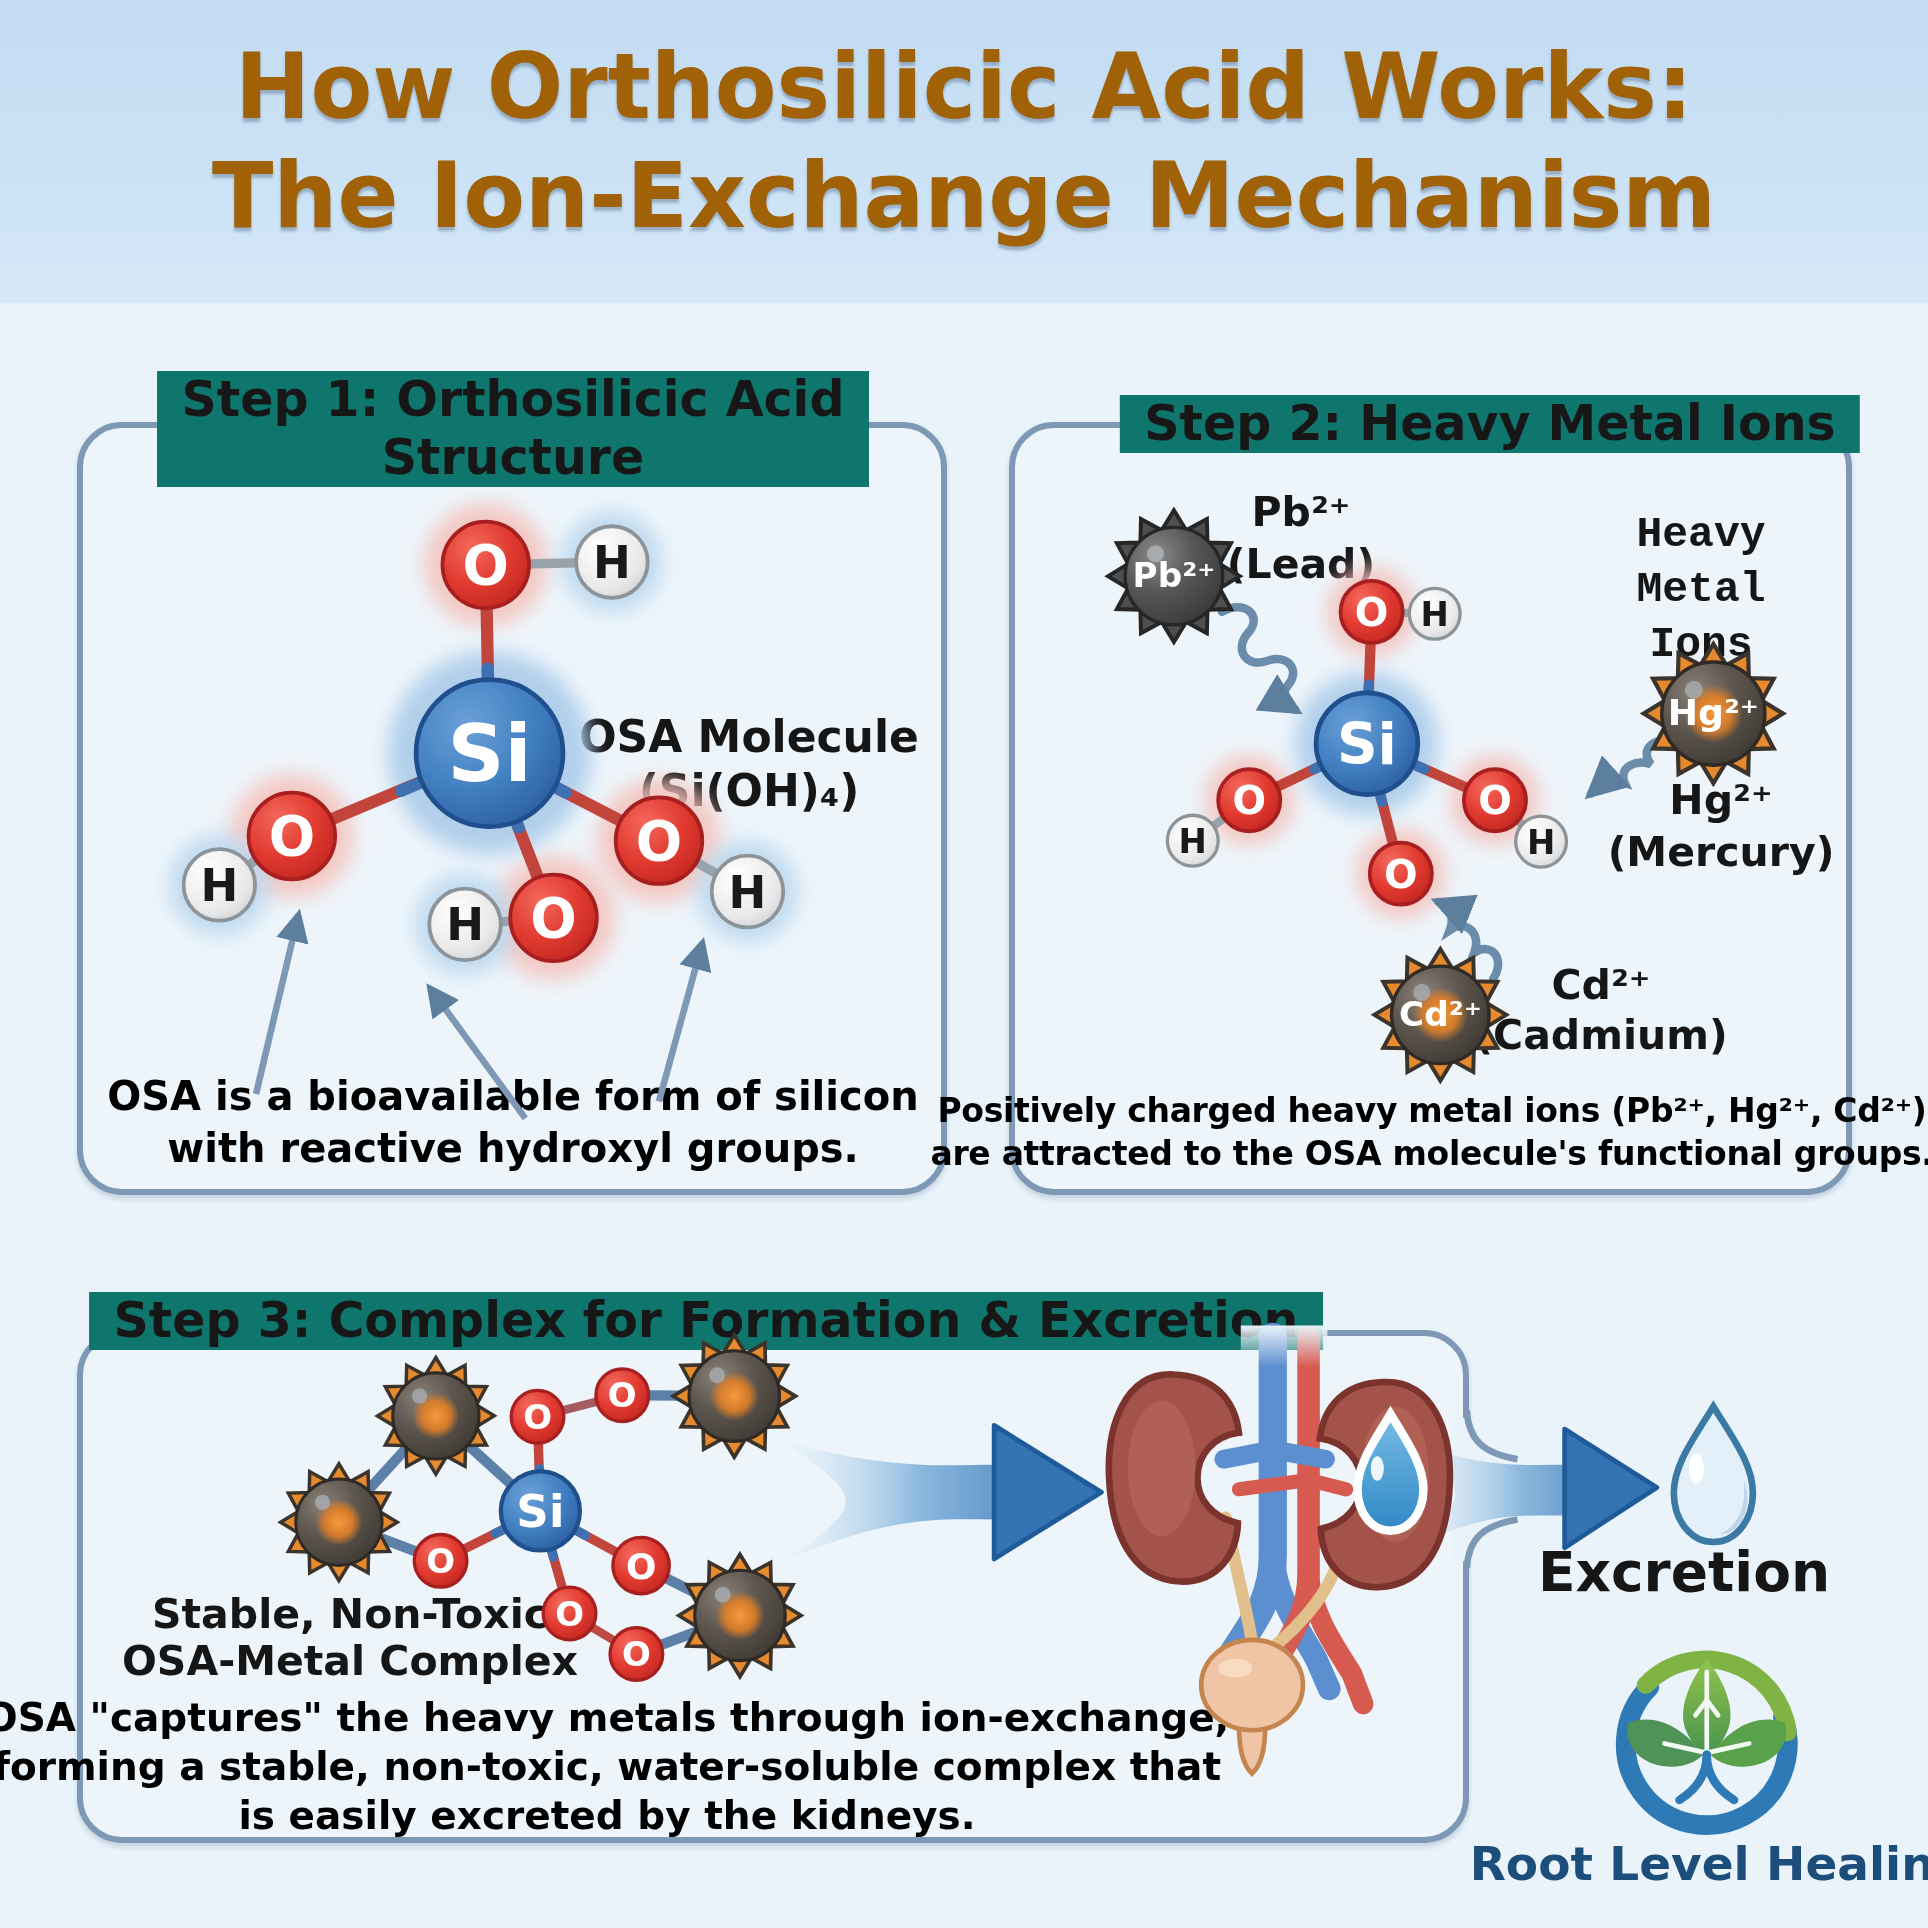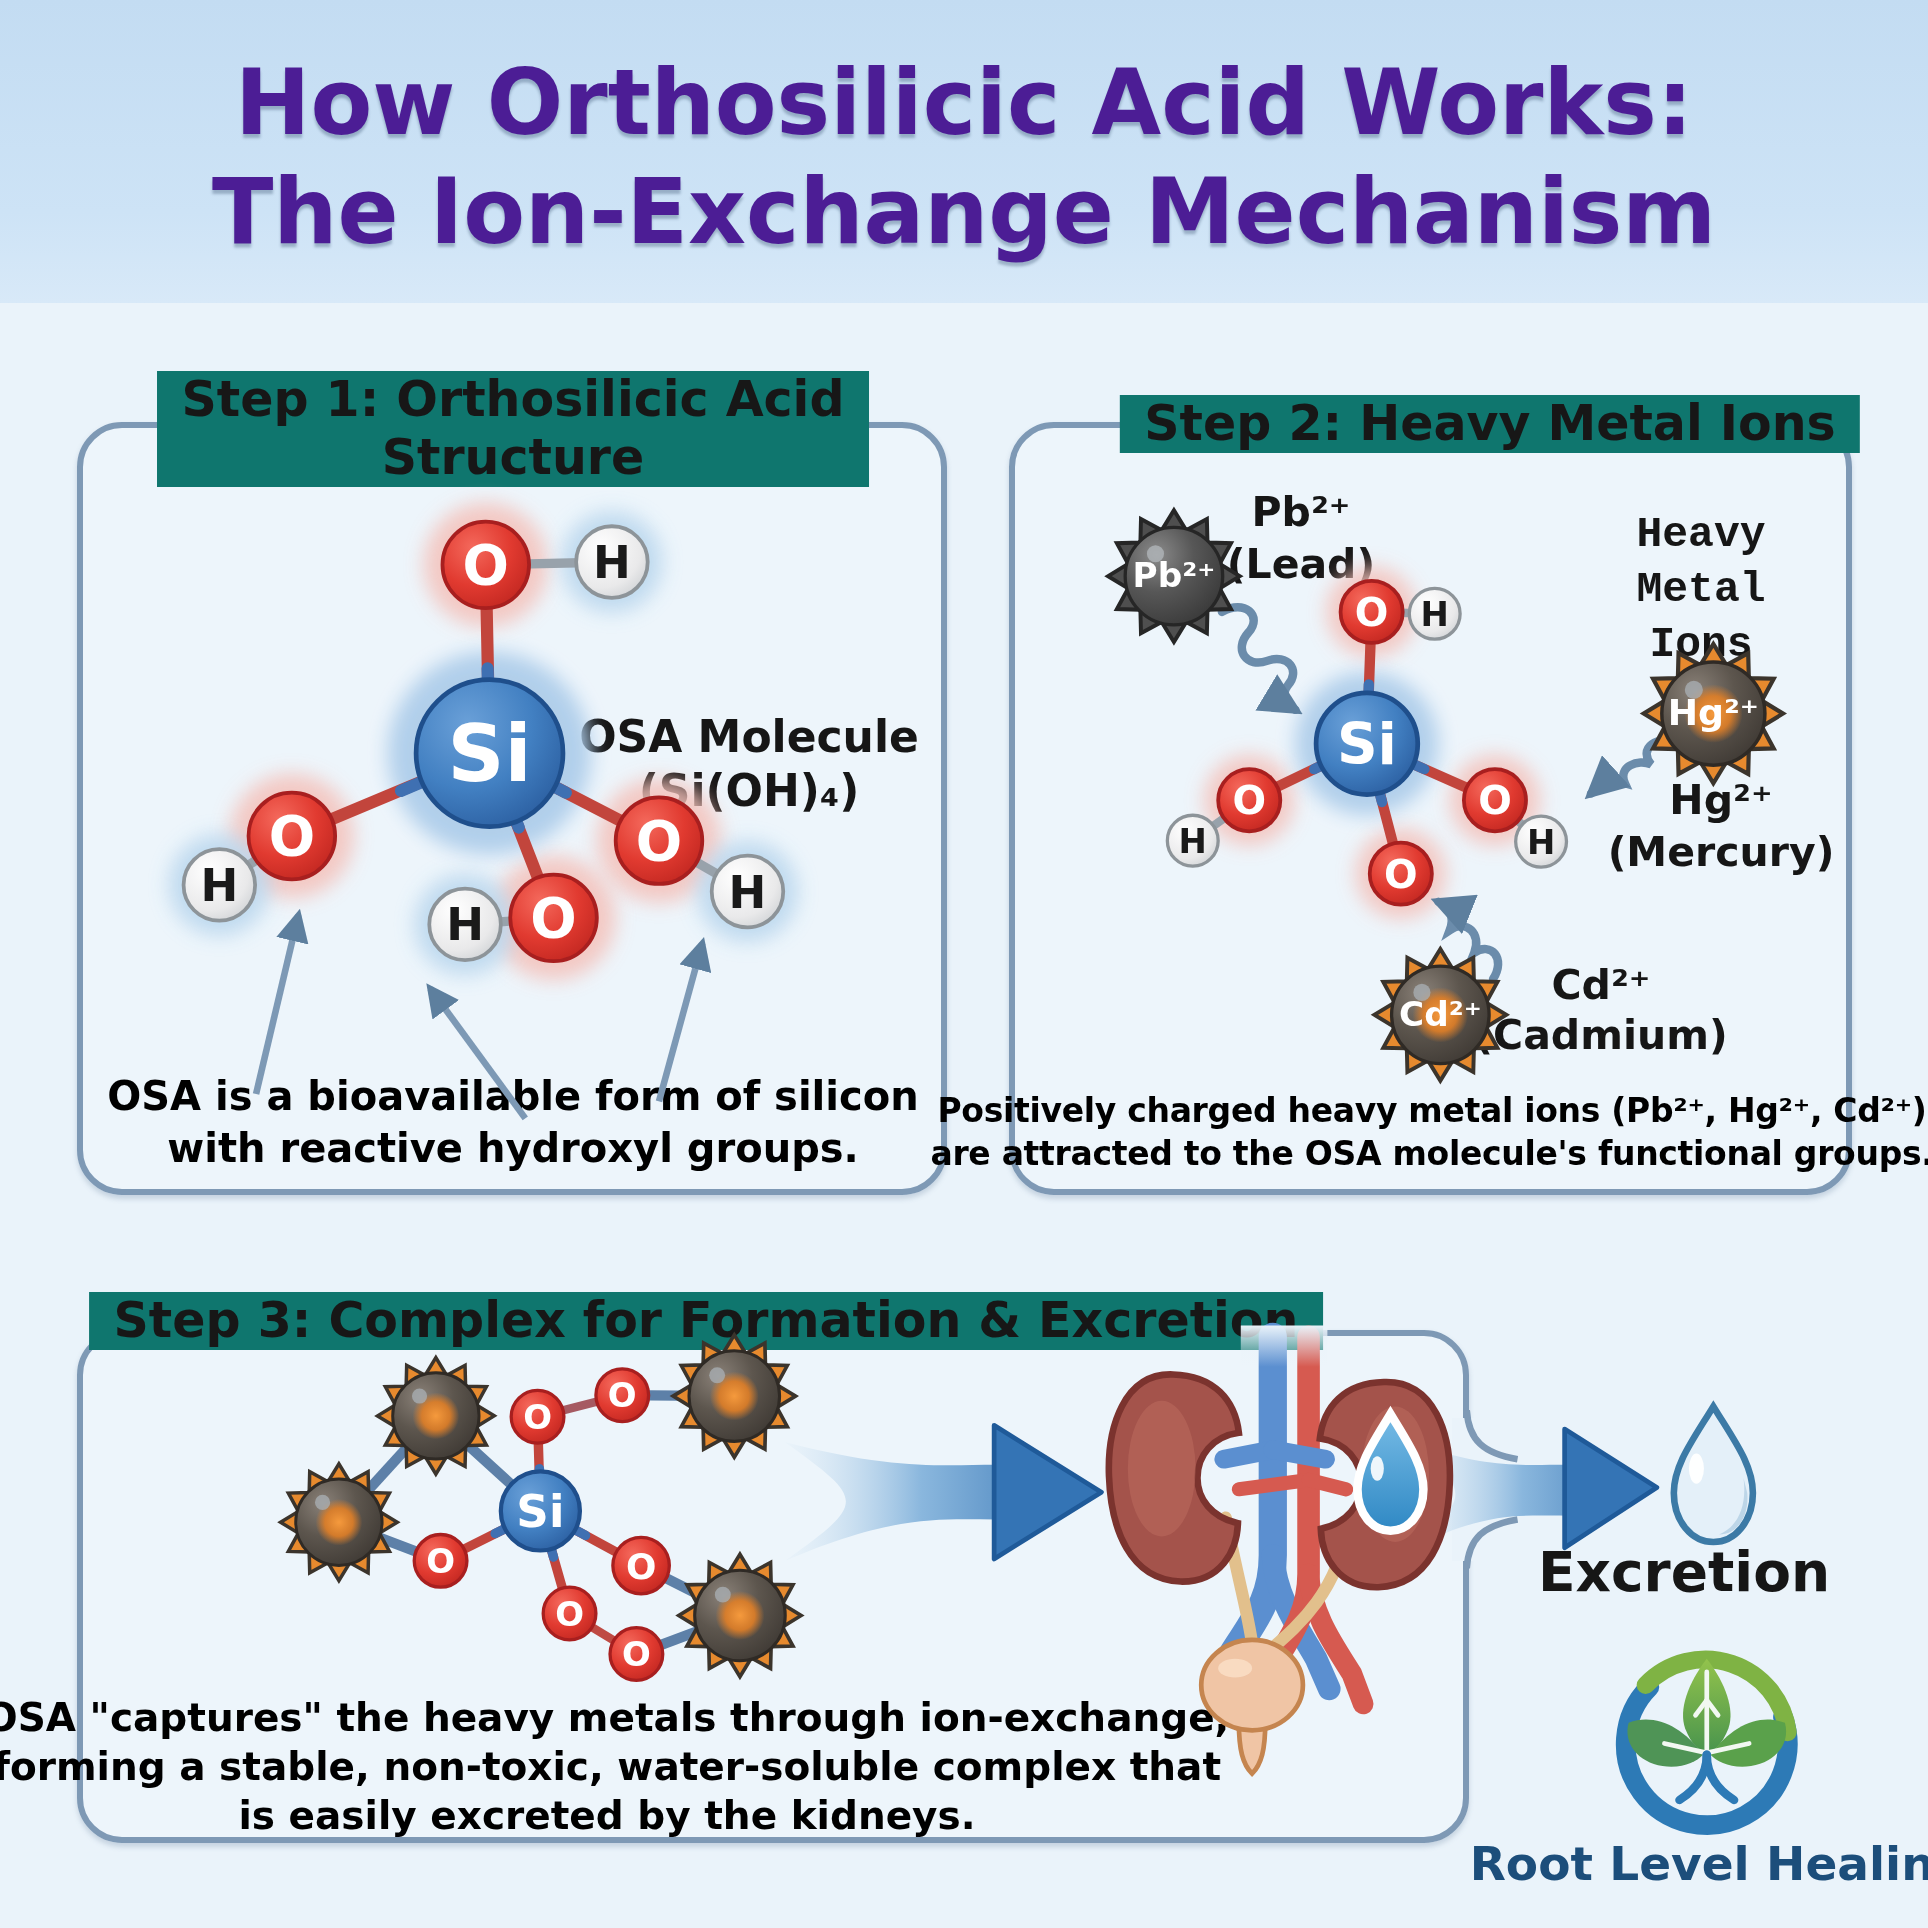--- a/index.html
+++ b/index.html
@@ -1,21 +1,21 @@
 <!DOCTYPE html>
 <html style="font-size:15px"><head>
 <meta charset="utf-8">
 <style>
   html,body{margin:0;padding:0;background:#dfe9f2;}
   .stage{position:relative;width:1928px;height:1928px;background:#eaf3fa;overflow:hidden;
          font-family:"DejaVu Sans","Liberation Sans",sans-serif;}
   .abs{position:absolute;}
   .ctr{transform:translateX(-50%);text-align:center;white-space:nowrap;}
   .band{left:0;top:0;width:1928px;height:303px;background:linear-gradient(180deg,#c3dcf2 0%,#cde3f6 70%,#d8e9f8 100%);}
-  .main-title{left:964px;top:48px;font-size:90px;line-height:109px;font-weight:bold;color:#4c1d95;
+  .main-title{left:964px;top:32px;font-size:90px;line-height:109px;font-weight:bold;color:#a16207;
               text-shadow:0 3.8px 2.8px rgba(15,40,75,.28);}
   .panel{border:6.6px solid #7e99b5;border-radius:45px;background:rgba(248,252,255,.25);
          box-shadow:0 3.8px 5.6px rgba(90,120,150,.25);}
   .p1{left:77px;top:422px;width:858px;height:761px;}
   .p2{left:1009px;top:422px;width:831px;height:761px;}
   .p3{left:77px;top:1330px;width:1380px;height:501px;}
   .patch{left:1452px;top:1418px;width:32px;height:143px;background:#eaf3fa;}
   .steptitle{font-weight:bold;color:#171717;font-size:49px;line-height:58px;background:#0f766e;padding:0 24.5px;}
   .cap{font-weight:bold;color:#000000;}
   .lbl{font-weight:bold;color:#161616;}
@@ -85,20 +85,24 @@
   <div class="abs ctr lbl cd-label">
     <div>Cd²⁺</div>
     <div>(Cadmium)</div>
   </div>
 
   <div class="abs ctr cap c2">
     <div>Positively charged heavy metal ions (Pb²⁺, Hg²⁺, Cd²⁺)</div>
     <div>are attracted to the OSA molecule's functional groups.</div>
   </div>
 
+  <div class="abs ctr lbl complex-label">
+    <div>Stable, Non-Toxic</div>
+    <div>OSA-Metal Complex</div>
+  </div>
 
   <div class="abs ctr cap c3">
     <div>OSA "captures" the heavy metals through ion-exchange,</div>
     <div>forming a stable, non-toxic, water-soluble complex that</div>
     <div>is easily excreted by the kidneys.</div>
   </div>
 
   <div class="abs ctr lbl excretion">Excretion</div>
   <div class="abs ctr lbl brand">Root Level Healing</div>
 

